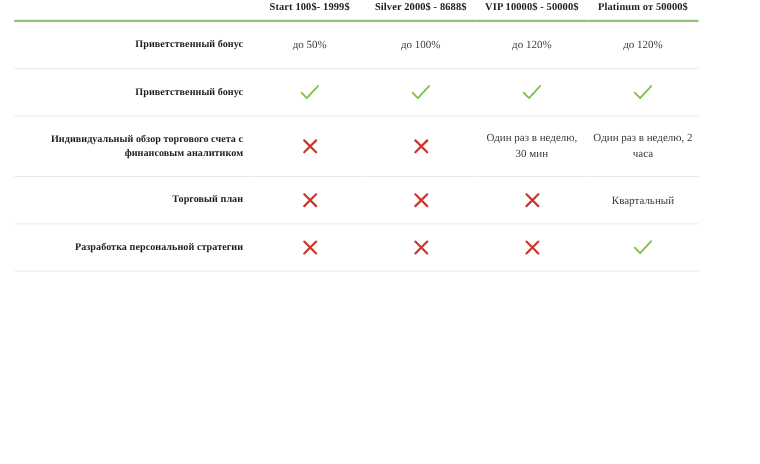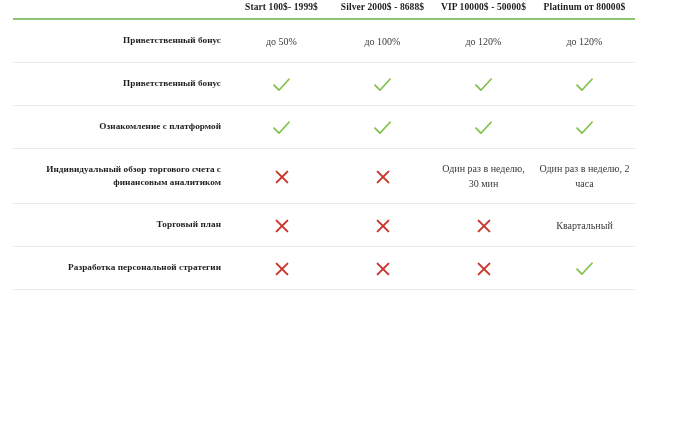--- a/index.html
+++ b/index.html
@@ -118,21 +118,21 @@
         <col class="col-plan">
         <col class="col-plan">
         <col class="col-plan">
       </colgroup>
       <thead>
         <tr>
           <th class="feature-head"></th>
           <th>Start 100$- 1999$</th>
           <th>Silver 2000$ - 8688$</th>
           <th>VIP 10000$ - 50000$</th>
-          <th>Platinum от 80000$</th>
+          <th>Platinum от 50000$</th>
         </tr>
       </thead>
       <tbody id="table-body">
           <tr class="short">
             <td class="feature-cell">Приветственный бонус</td>
             <td class="value-cell">до 50%</td>
             <td class="value-cell">до 100%</td>
             <td class="value-cell">до 120%</td>
             <td class="value-cell">до 120%</td>
           </tr>
@@ -144,35 +144,20 @@
             <td class="mark-cell"><span class="ico"><svg width="17" height="14" viewBox="0 0 17 14">
                   <path d="M1 7.2 L5.9 12.2 L16 1.2" fill="none" stroke="#7fc14a" stroke-width="1.7" stroke-linecap="round" stroke-linejoin="round"></path>
                 </svg></span></td>
             <td class="mark-cell"><span class="ico"><svg width="17" height="14" viewBox="0 0 17 14">
                   <path d="M1 7.2 L5.9 12.2 L16 1.2" fill="none" stroke="#7fc14a" stroke-width="1.7" stroke-linecap="round" stroke-linejoin="round"></path>
                 </svg></span></td>
             <td class="mark-cell"><span class="ico"><svg width="17" height="14" viewBox="0 0 17 14">
                   <path d="M1 7.2 L5.9 12.2 L16 1.2" fill="none" stroke="#7fc14a" stroke-width="1.7" stroke-linecap="round" stroke-linejoin="round"></path>
                 </svg></span></td>
           </tr>
-          <tr class="short">
-            <td class="feature-cell">Ознакомление с платформой</td>
-            <td class="mark-cell"><span class="ico"><svg width="17" height="14" viewBox="0 0 17 14">
-                  <path d="M1 7.2 L5.9 12.2 L16 1.2" fill="none" stroke="#7fc14a" stroke-width="1.7" stroke-linecap="round" stroke-linejoin="round"></path>
-                </svg></span></td>
-            <td class="mark-cell"><span class="ico"><svg width="17" height="14" viewBox="0 0 17 14">
-                  <path d="M1 7.2 L5.9 12.2 L16 1.2" fill="none" stroke="#7fc14a" stroke-width="1.7" stroke-linecap="round" stroke-linejoin="round"></path>
-                </svg></span></td>
-            <td class="mark-cell"><span class="ico"><svg width="17" height="14" viewBox="0 0 17 14">
-                  <path d="M1 7.2 L5.9 12.2 L16 1.2" fill="none" stroke="#7fc14a" stroke-width="1.7" stroke-linecap="round" stroke-linejoin="round"></path>
-                </svg></span></td>
-            <td class="mark-cell"><span class="ico"><svg width="17" height="14" viewBox="0 0 17 14">
-                  <path d="M1 7.2 L5.9 12.2 L16 1.2" fill="none" stroke="#7fc14a" stroke-width="1.7" stroke-linecap="round" stroke-linejoin="round"></path>
-                </svg></span></td>
-          </tr>
           <tr class="tall">
             <td class="feature-cell">Индивидуальный обзор торгового счета с финансовым аналитиком</td>
             <td class="mark-cell"><span class="ico"><svg width="14" height="14" viewBox="0 0 14 14">
                   <g stroke="#c9372c" stroke-width="2" stroke-linecap="round">
                     <line x1="1.6" y1="1.6" x2="12.4" y2="12.4"></line>
                     <line x1="12.4" y1="1.6" x2="1.6" y2="12.4"></line>
                   </g>
                 </svg></span></td>
             <td class="mark-cell"><span class="ico"><svg width="14" height="14" viewBox="0 0 14 14">
                   <g stroke="#c9372c" stroke-width="2" stroke-linecap="round">

